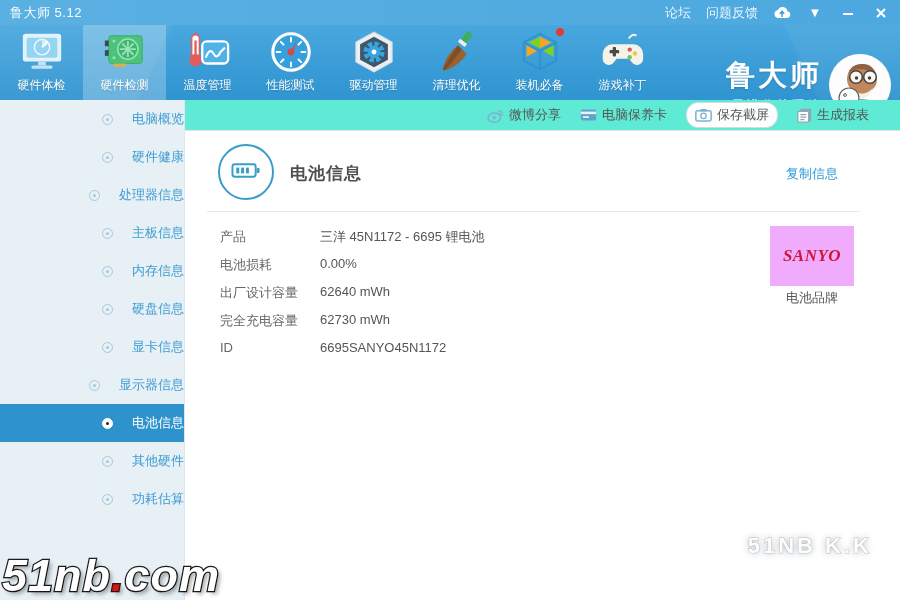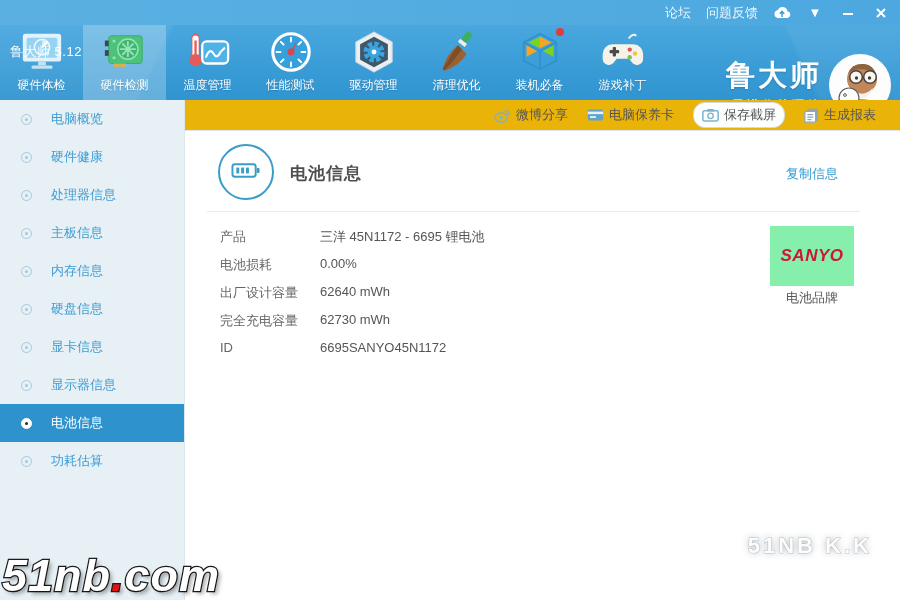--- a/index.html
+++ b/index.html
@@ -6,21 +6,21 @@
   html,body { width:900px; height:600px; }
   body {
     position:relative; overflow:hidden; background:#fff;
     font-family:"Liberation Sans","DejaVu Sans",sans-serif;
     -webkit-font-smoothing:antialiased;
   }
 
   
   .titlebar{position:absolute;top:0;left:0;right:0;height:25px;
     background:linear-gradient(90deg,#5AB0E1,#4CA8DF);z-index:5;}
-  .tb-title{position:absolute;left:10px;top:4px;font-size:13px;color:#FDFEFF;letter-spacing:0.5px;margin-top:39px;}
+  .tb-title{position:absolute;left:10px;top:4px;font-size:13px;color:#FDFEFF;letter-spacing:0.5px;}
   .tb-right{position:absolute;right:10px;top:0;height:25px;display:flex;align-items:center;gap:15px;}
   .tb-link{font-size:13px;color:#EAF6FF;cursor:pointer;}
   .tb-ico{width:18px;height:16px;display:flex;align-items:center;justify-content:center;color:#fff;cursor:pointer;font-size:13px;}
   .tb-ico svg{display:block;}
 
   
   .navbar{position:absolute;top:25px;left:0;right:0;height:75px;
     background:linear-gradient(180deg,#49A7DE,#2F94D0);}
   .nav-deco{position:absolute;top:0;left:0;right:0;height:100px;pointer-events:none;
     background:
@@ -36,51 +36,51 @@
   .nav-badge{position:absolute;right:17px;top:3px;width:8px;height:8px;border-radius:50%;background:#E23B3B;}
 
   .brand{position:absolute;right:8px;top:28px;display:flex;align-items:center;gap:6px;}
   .brand-txt{text-align:center;color:#fff;}
   .brand-name{font-size:29px;font-weight:bold;letter-spacing:3px;text-shadow:0 1px 2px rgba(0,0,0,0.15);}
   .brand-tag{font-size:13px;font-style:italic;font-weight:bold;letter-spacing:2px;margin-top:1px;
     font-family:"Liberation Serif","DejaVu Serif",serif;}
   .mascot{width:64px;height:64px;}
 
   
-  .toolbar{position:absolute;top:100px;left:185px;right:0;height:31px;background:#eab308;
+  .toolbar{position:absolute;top:100px;left:185px;right:0;height:31px;background:#5eead4;
     border-bottom:1px solid #E3E6E8;display:flex;align-items:center;justify-content:flex-end;
-    gap:19px;padding-right:24px;}
+    gap:19px;padding-right:31px;}
   .tool-item{display:flex;align-items:center;gap:5px;font-size:13px;color:#555;cursor:pointer;}
   .tool-item.pressed{background:#FDFEFE;border:1px solid #D5DADD;border-radius:12px;padding:3px 8px;}
   .tool-item svg{display:block;}
 
   
   .sidebar{position:absolute;top:100px;left:0;width:185px;bottom:0;background:#E7F0F5;
     border-right:1px solid #DCE8EE;}
   .side-item{height:38px;display:flex;align-items:center;padding-left:21px;gap:19px;
-    font-size:13px;color:#3E9CD3;cursor:pointer;}
+    font-size:13px;color:#3E9CD3;cursor:pointer;justify-content:flex-end;}
   .side-item.active{background:#2E92CD;color:#fff;}
   .s-radio{flex:none;width:11px;height:11px;border-radius:50%;border:1px solid #A5C9DC;position:relative;}
   .s-radio::after{content:"";position:absolute;left:3px;top:3px;width:3px;height:3px;border-radius:50%;background:#A5C9DC;}
   .side-item.active .s-radio{border-color:#fff;background:#fff;}
   .side-item.active .s-radio::after{background:#1E2A30;}
 
   
   .content{position:absolute;top:131px;left:185px;right:0;bottom:0;background:#fff;}
   .c-circle{position:absolute;left:33px;top:13px;width:56px;height:56px;border:2px solid #3A9CC9;
     border-radius:50%;display:flex;align-items:center;justify-content:center;}
   .c-title{position:absolute;left:105px;top:31px;font-size:17px;font-weight:600;color:#4F4F4F;letter-spacing:1px;}
   .c-copy{position:absolute;right:62px;top:34px;font-size:13px;color:#2E9AD6;cursor:pointer;}
   .c-divider{position:absolute;left:22px;right:40px;top:80px;height:1px;background:#E9E9E9;}
   .c-rows{position:absolute;left:35px;top:97px;}
   .c-row{display:flex;align-items:flex-start;height:28px;font-size:13px;}
   .c-row .rl{width:100px;color:#666;}
   .c-row .rv{color:#555;}
-  .b-box{position:absolute;left:585px;top:95px;width:84px;height:60px;background:#86efac;
-    display:flex;align-items:center;justify-content:center;}
+  .b-box{position:absolute;left:585px;top:95px;width:84px;height:60px;background:#f0abfc;
+    display:flex;align-items:center;justify-content:center;font-family:Liberation Serif, serif;}
   .b-logo{color:#CE1638;font-weight:bold;font-style:italic;font-size:17px;letter-spacing:0.5px;}
   .b-caption{position:absolute;left:585px;top:158px;width:84px;text-align:center;font-size:13px;color:#555;}
 
   
   .wm-left{position:absolute;left:2px;bottom:-2px;font-size:45px;font-weight:bold;font-style:italic;
     color:#fff;-webkit-text-stroke:2.5px #1C1C1C;paint-order:stroke fill;letter-spacing:1px;
     text-shadow:3px 3px 4px rgba(0,0,0,0.35);z-index:9;white-space:nowrap;}
   .wm-left .dot{color:#E01212;}
   .wm-right{position:absolute;right:28px;top:533px;font-size:22px;font-weight:bold;letter-spacing:3px;
     color:rgba(255,255,255,0.92);-webkit-text-stroke:1px #C3C8CC;paint-order:stroke fill;
@@ -355,20 +355,24 @@
   <div class="side-item">
     <span class="s-radio"></span>
     <span>显示器信息</span>
   </div>
   <div class="side-item active">
     <span class="s-radio"></span>
     <span>电池信息</span>
   </div>
   <div class="side-item">
     <span class="s-radio"></span>
+    <span>其他硬件</span>
+  </div>
+  <div class="side-item">
+    <span class="s-radio"></span>
     <span>功耗估算</span>
   </div>
 </div>
 
 <div class="content">
   <div class="c-circle">
     <span>
       <svg width="30" height="17" viewBox="0 0 31 17">
           <rect x="1.5" y="2" width="24" height="13" rx="2.5" fill="none" stroke="#3A9CC9" stroke-width="2"></rect>
           <rect x="26.5" y="6" width="3" height="5" rx="1" fill="#3A9CC9"></rect>

